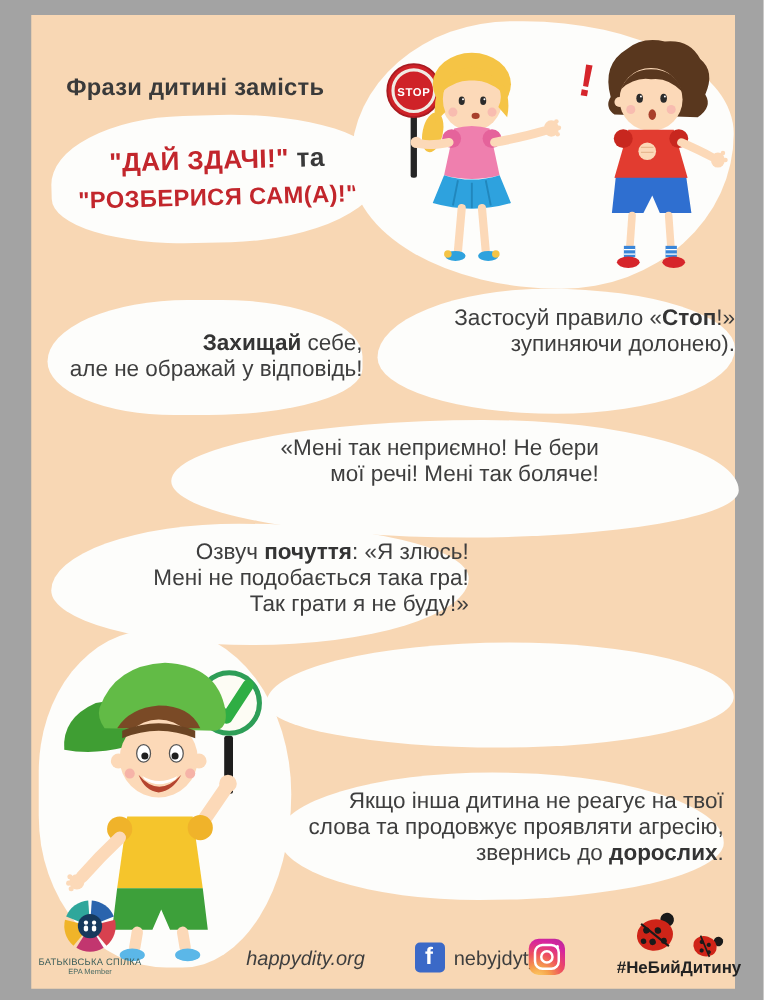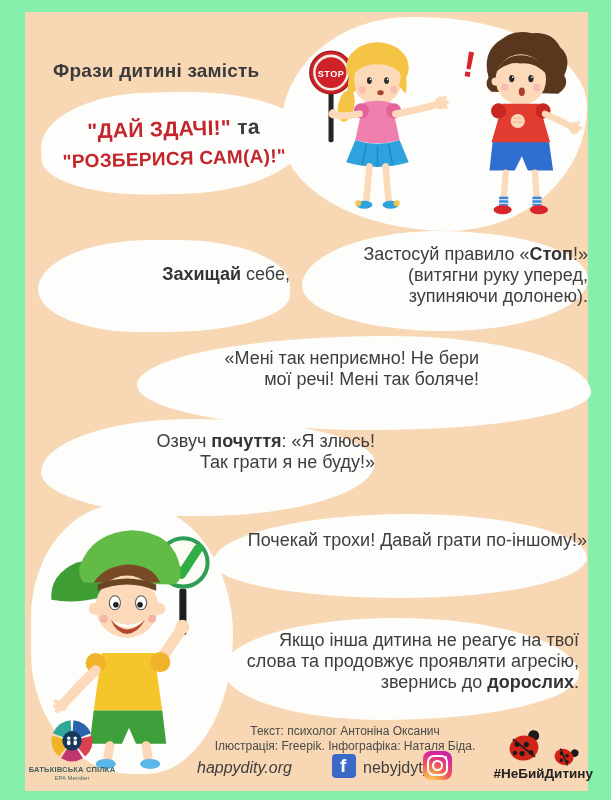--- a/index.html
+++ b/index.html
@@ -1,16 +1,16 @@
 <!DOCTYPE html>
 <html><head>
 <meta charset="utf-8">
 <style>
   html,body{margin:0;padding:0;background:#ffffff;}
-  .page{position:relative;width:611px;height:800px;background:#86efac;overflow:hidden;
+  .page{position:relative;width:611px;height:800px;background:#a3a3a3;overflow:hidden;
         font-family:"Liberation Sans",sans-serif;}
   .poster{position:absolute;left:25px;top:12px;width:563px;height:779px;background:#f8d7b4;}
   .blob{position:absolute;background:#fdfdfb;}
   .header-text{position:absolute;left:28px;top:48px;font-size:19px;font-weight:bold;
         color:#3a3a3a;letter-spacing:.2px;}
   .title-blob{left:16px;top:80px;width:266px;height:102px;
         border-radius:45% 55% 52% 48% / 58% 50% 62% 42%;transform:rotate(-1.5deg);
         display:flex;flex-direction:column;justify-content:center;align-items:center;gap:7px;}
   .title-line1{font-size:21px;font-weight:bold;color:#c2262c;letter-spacing:.3px;}
   .title-line1 .conj{color:#3a3a3a;}
@@ -40,21 +40,21 @@
       background:#3b69c7;color:#fff;font-weight:bold;font-size:19px;overflow:hidden;}
   .fb-icon span{position:absolute;left:8px;top:1px;}
   .fb-handle{position:absolute;left:338px;top:747px;font-size:16px;color:#3e3e3e;}
   .ig-icon{position:absolute;left:398px;top:739px;width:29px;height:29px;border-radius:8px;
       background:radial-gradient(circle at 25% 110%, #fdd36b 0%, #f6a14b 25%, #ee4f5e 52%, #d6249f 78%, #b02a9b 100%);}
   .ig-frame{position:absolute;left:4px;top:4px;right:4px;bottom:4px;border:2.5px solid #fff;border-radius:7px;}
   .ig-lens{position:absolute;left:9px;top:9px;width:7px;height:7px;border:2.5px solid #fff;border-radius:50%;}
   .ig-dot{position:absolute;right:5px;top:5px;width:2.5px;height:2.5px;background:#fff;border-radius:50%;}
   .logo-svg{position:absolute;left:20px;top:704px;}
   .logo-line1{position:absolute;left:2px;top:753px;width:90px;text-align:center;
-      font-size:7.5px;font-weight:bold;color:#3e5f5a;letter-spacing:.2px;}
+      font-size:7.5px;font-weight:normal;color:#3e5f5a;letter-spacing:.2px;}
   .logo-line2{position:absolute;left:2px;top:763px;width:90px;text-align:center;
       font-size:6px;color:#4a6b64;}
   .ladybugs-svg{position:absolute;left:470px;top:712px;}
   .hashtag{position:absolute;left:452px;top:754px;width:116px;text-align:right;
       font-size:13.5px;font-weight:bold;color:#222;}
 </style>
 </head>
 <body>
 
 <div class="page">
@@ -137,36 +137,36 @@
             <rect x="248.5" y="178" width="9" height="9" fill="#3a86d8"></rect>
           <path d="M215.5,181 h9 M248.5,181 h9 M215.5,184.5 h9 M248.5,184.5 h9" stroke="#ffffff" stroke-width="1"></path>
           <ellipse cx="219" cy="191" rx="9" ry="4.5" fill="#d6252b"></ellipse>
           <ellipse cx="255" cy="191" rx="9" ry="4.5" fill="#d6252b"></ellipse>
         </g>
       </svg>
     </div>
 
     <div class="blob bubble b1">
         <div><span></span><b>Захищай</b><span> себе,</span></div>
+        <div><span>але не ображай у відповідь!</span></div>
       </div>
     <div class="blob bubble b2">
         <div><span>Застосуй правило «</span><b>Стоп</b><span>!»</span></div>
-        <div><span>(витягни руку уперед,</span></div>
         <div><span>зупиняючи долонею).</span></div>
       </div>
     <div class="blob bubble b3">
         <div><span>«Мені так неприємно! Не бери</span></div>
         <div><span>мої речі! Мені так боляче!</span></div>
       </div>
     <div class="blob bubble b4">
         <div><span>Озвуч </span><b>почуття</b><span>: «Я злюсь!</span></div>
+        <div><span>Мені не подобається така гра!</span></div>
         <div><span>Так грати я не буду!»</span></div>
       </div>
     <div class="blob bubble b5">
-        <div><span>Почекай трохи! Давай грати по-іншому!»</span></div>
       </div>
     <div class="blob bubble b6">
         <div><span>Якщо інша дитина не реагує на твої</span></div>
         <div><span>слова та продовжує проявляти агресію,</span></div>
         <div><span>звернись до </span><b>дорослих</b><span>.</span></div>
       </div>
 
     <div class="blob boy-blob">
       <svg width="202" height="270" viewBox="0 0 200 268">
         <g>
@@ -202,24 +202,20 @@
             <circle cx="25.5" cy="205.5" r="2" fill="#fcd9b8"></circle>
           <path d="M62,205 L130,205 L134,238 L104,238 L97,222 L90,238 L58,238 Z" fill="#3da03a"></path>
           <path d="M78,240 L76,252" stroke="#fcd9b8" stroke-width="9" stroke-linecap="round"></path>
           <path d="M114,240 L116,252" stroke="#fcd9b8" stroke-width="9" stroke-linecap="round"></path>
           <ellipse cx="74" cy="258" rx="10" ry="5" fill="#5bb7e8"></ellipse>
           <ellipse cx="118" cy="258" rx="10" ry="5" fill="#5bb7e8"></ellipse>
         </g>
       </svg>
     </div>
 
-    <div class="credits">
-      <div>Текст: психолог Антоніна Оксанич</div>
-      <div>Ілюстрація: Freepik. Інфографіка: Наталя Біда.</div>
-    </div>
 
     <div class="website">happydity.org</div>
 
     <div class="fb-icon">
         <span>f</span>
       </div>
     <div class="fb-handle">nebyjdytynu</div>
     <div class="ig-icon">
       <div class="ig-frame"></div>
       <div class="ig-lens"></div>

